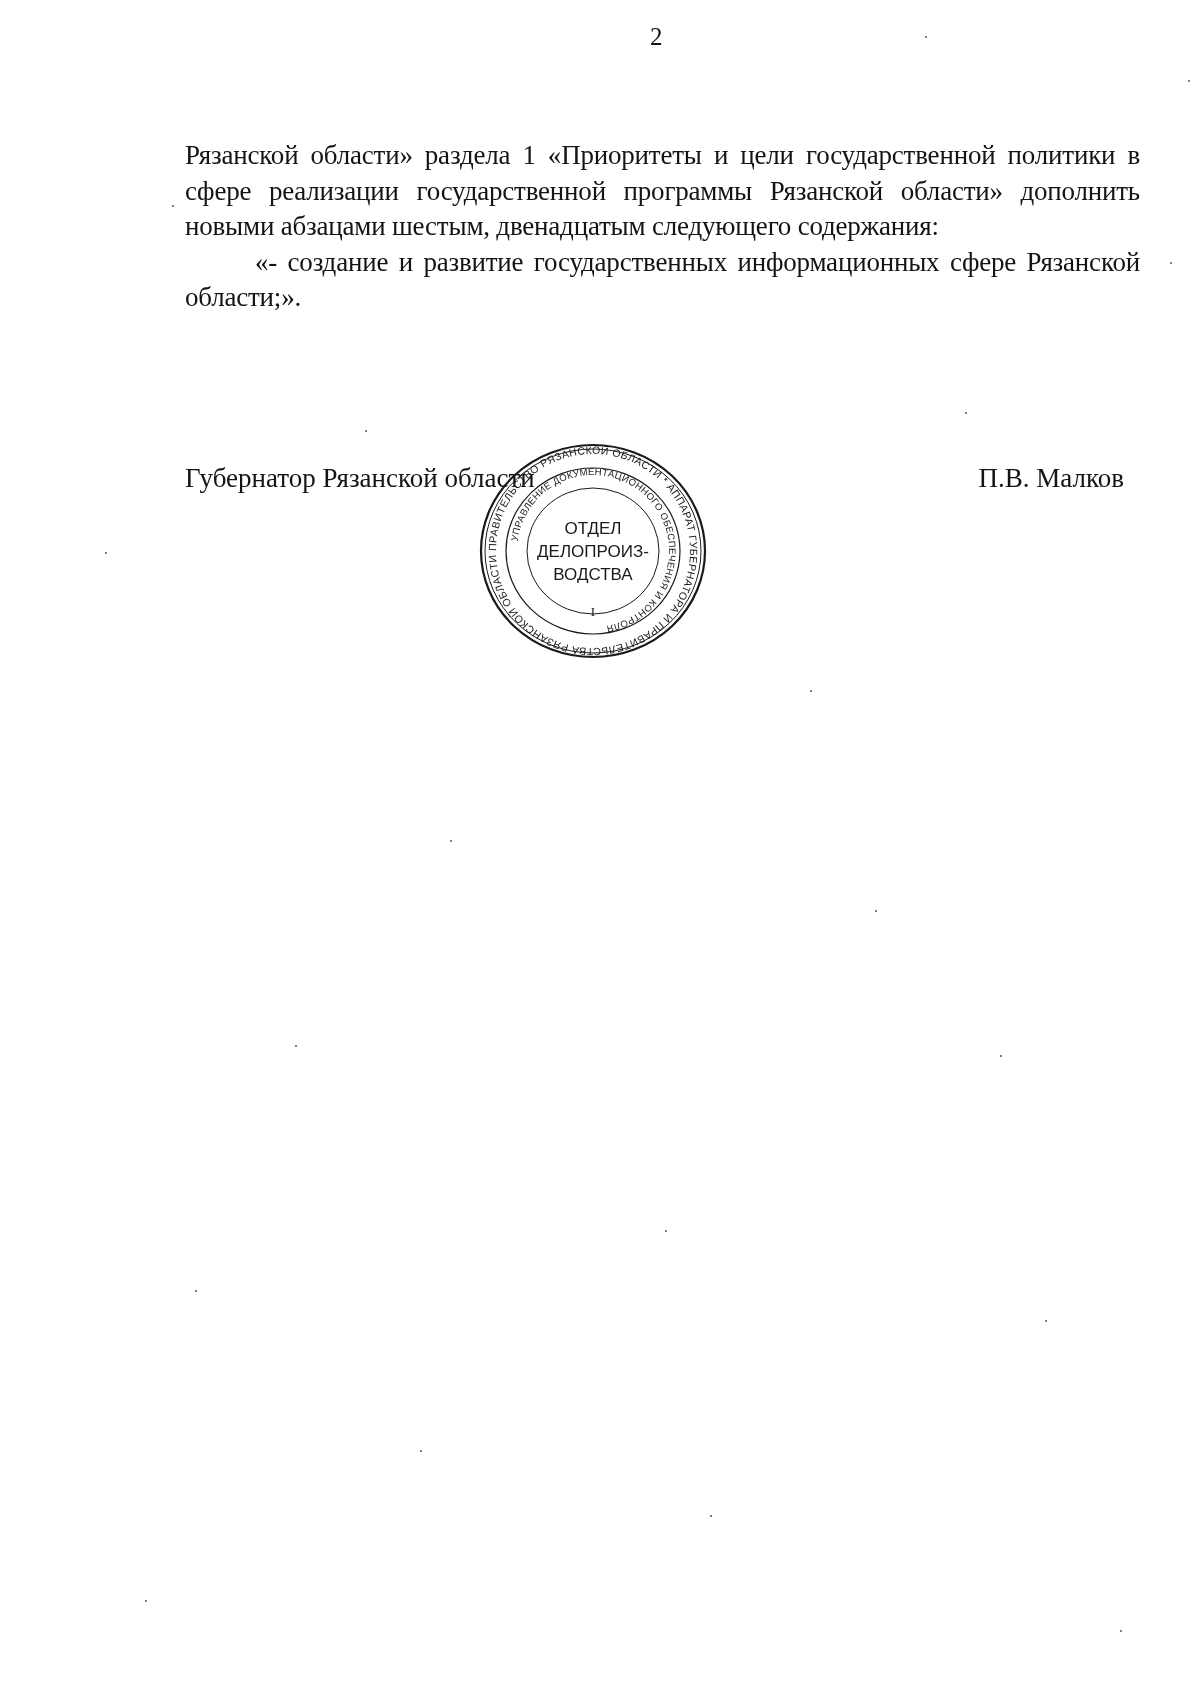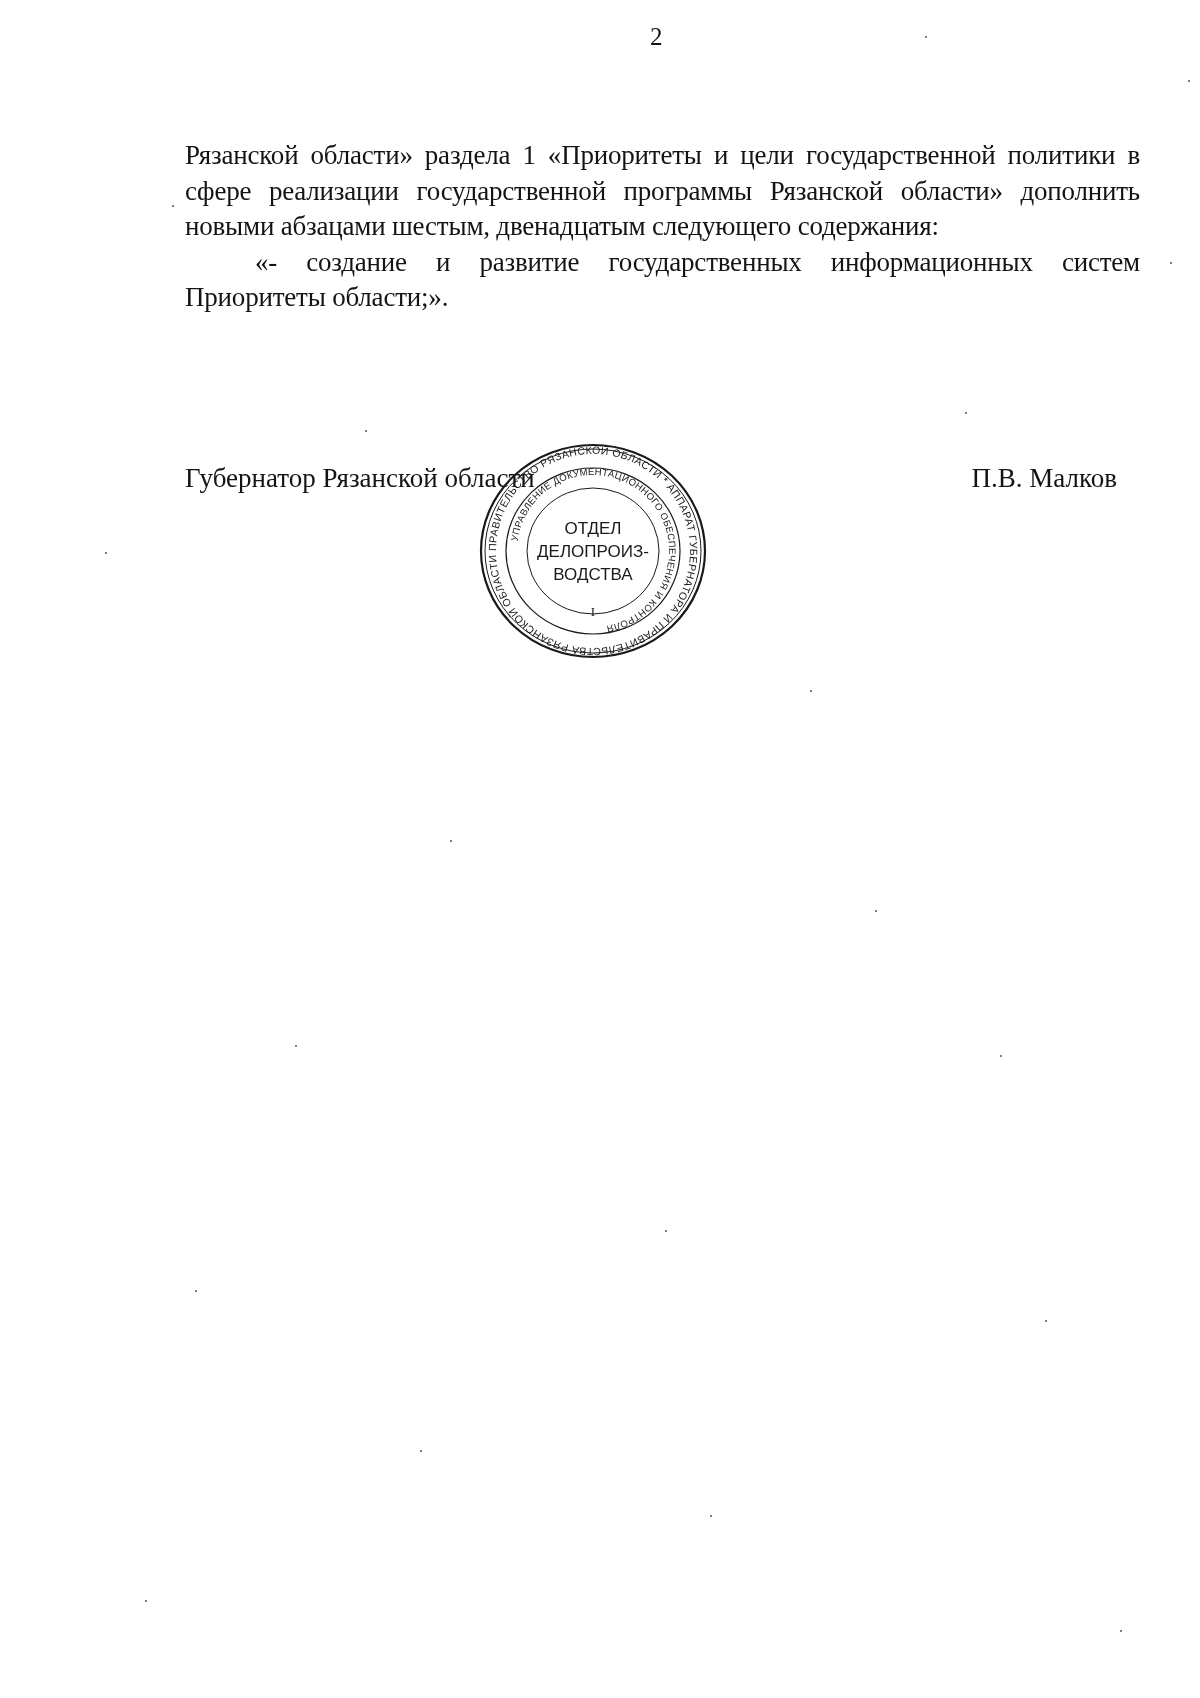--- a/index.html
+++ b/index.html
@@ -49,21 +49,21 @@
       font-size: 27px;
       line-height: 36px;
     }
     .signer-title {
       position: absolute;
       left: 0;
       top: 0;
     }
     .signer-name {
       position: absolute;
-      right: 23px;
+      right: 16px;
       top: 0;
       margin-left: 36px;
     }
     .stamp {
       position: absolute;
       left: 478px;
       top: 442px;
       width: 230px;
       height: 218px;
     }
@@ -79,21 +79,21 @@
       border-radius: 50%;
     }
   </style>
 </head>
 <body>
 
 <div class="page-number">2</div>
 
 <div class="body-text">
   <p class="para">Рязанской области» раздела 1 «Приоритеты и цели государственной политики в сфере реализации государственной программы Рязанской области» дополнить новыми абзацами шестым, двенадцатым следующего содержания:</p>
-  <p class="para indent">«- создание и развитие государственных информационных систем Приоритеты области;».</p>
+  <p class="para indent">«- создание и развитие государственных информационных сфере Рязанской области;».</p>
 </div>
 
 <div class="signature-row">
   <span class="signer-title">Губернатор Рязанской области</span>
   <span class="signer-name">П.В. Малков</span>
 </div>
 
 <div class="stamp">
   <svg viewBox="0 0 230 218" xmlns="http://www.w3.org/2000/svg">
     <defs>

